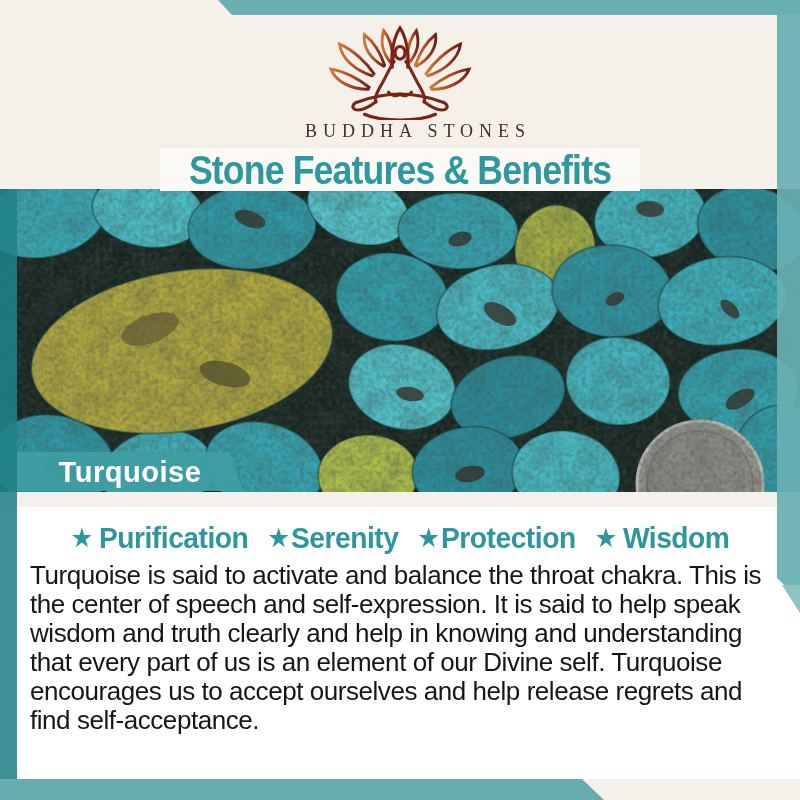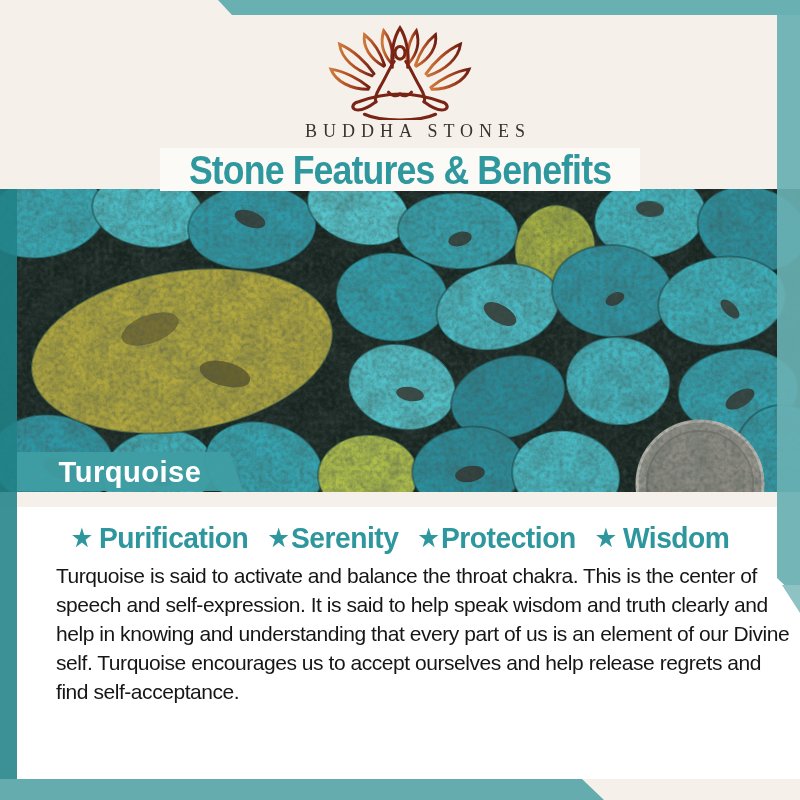--- a/index.html
+++ b/index.html
@@ -62,22 +62,22 @@
     position:absolute;left:0;top:519px;width:800px;height:38px;z-index:3;
     display:flex;justify-content:center;align-items:center;gap:20px;
     transform:scaleX(0.94);transform-origin:center;white-space:nowrap;
   }
   .feature-item{display:flex;align-items:center;}
   .feature-star{font-size:27px;color:#2e979e;margin-right:6px;line-height:1;}
   .feature-item:nth-child(2) .feature-star,
   .feature-item:nth-child(3) .feature-star{margin-right:1px;}
   .feature-label{font-size:30px;font-weight:bold;color:#2e979e;letter-spacing:-0.5px;}
   .description{
-    position:absolute;left:56px;top:561px;width:740px;z-index:3;
-    font-size:21px;line-height:29px;color:#161616;letter-spacing:-0.45px;
+    position:absolute;left:30px;top:561px;width:740px;z-index:3;
+    font-size:26px;line-height:29px;color:#161616;letter-spacing:-0.45px;
   }
 </style>
 </head>
 <body>
 
 <div class="canvas">
 
   <svg class="logo" viewBox="0 0 150 100" fill="none">
     <defs>
       <linearGradient id="lg" x1="0" y1="0" x2="1" y2="0">

